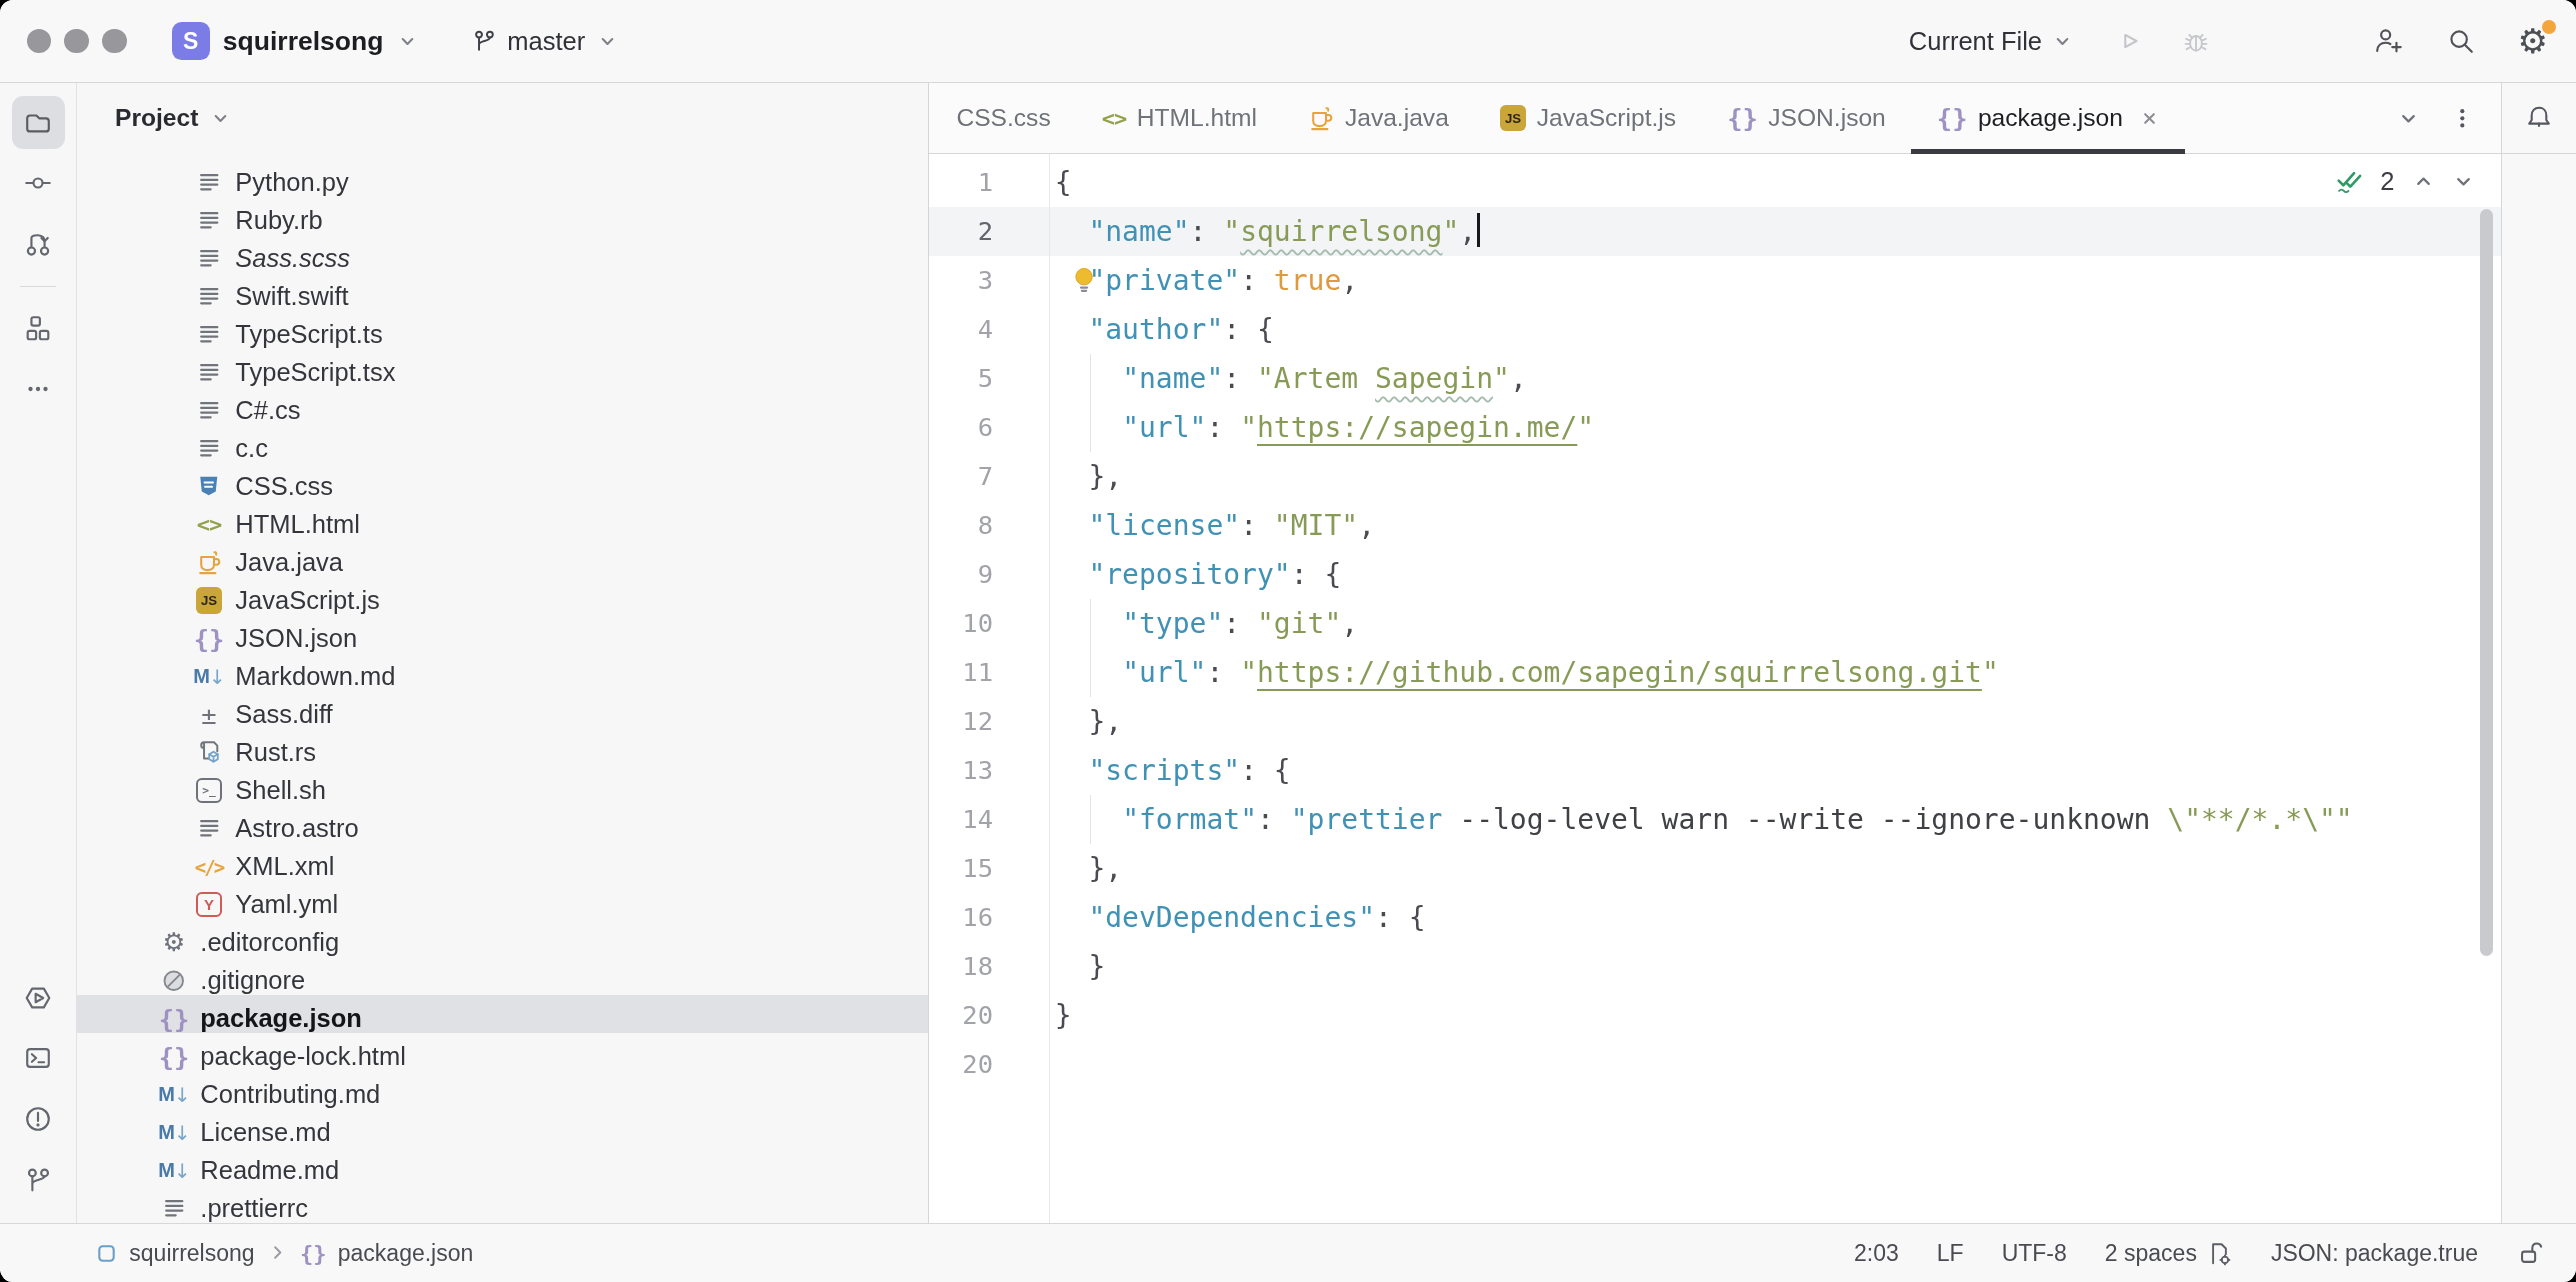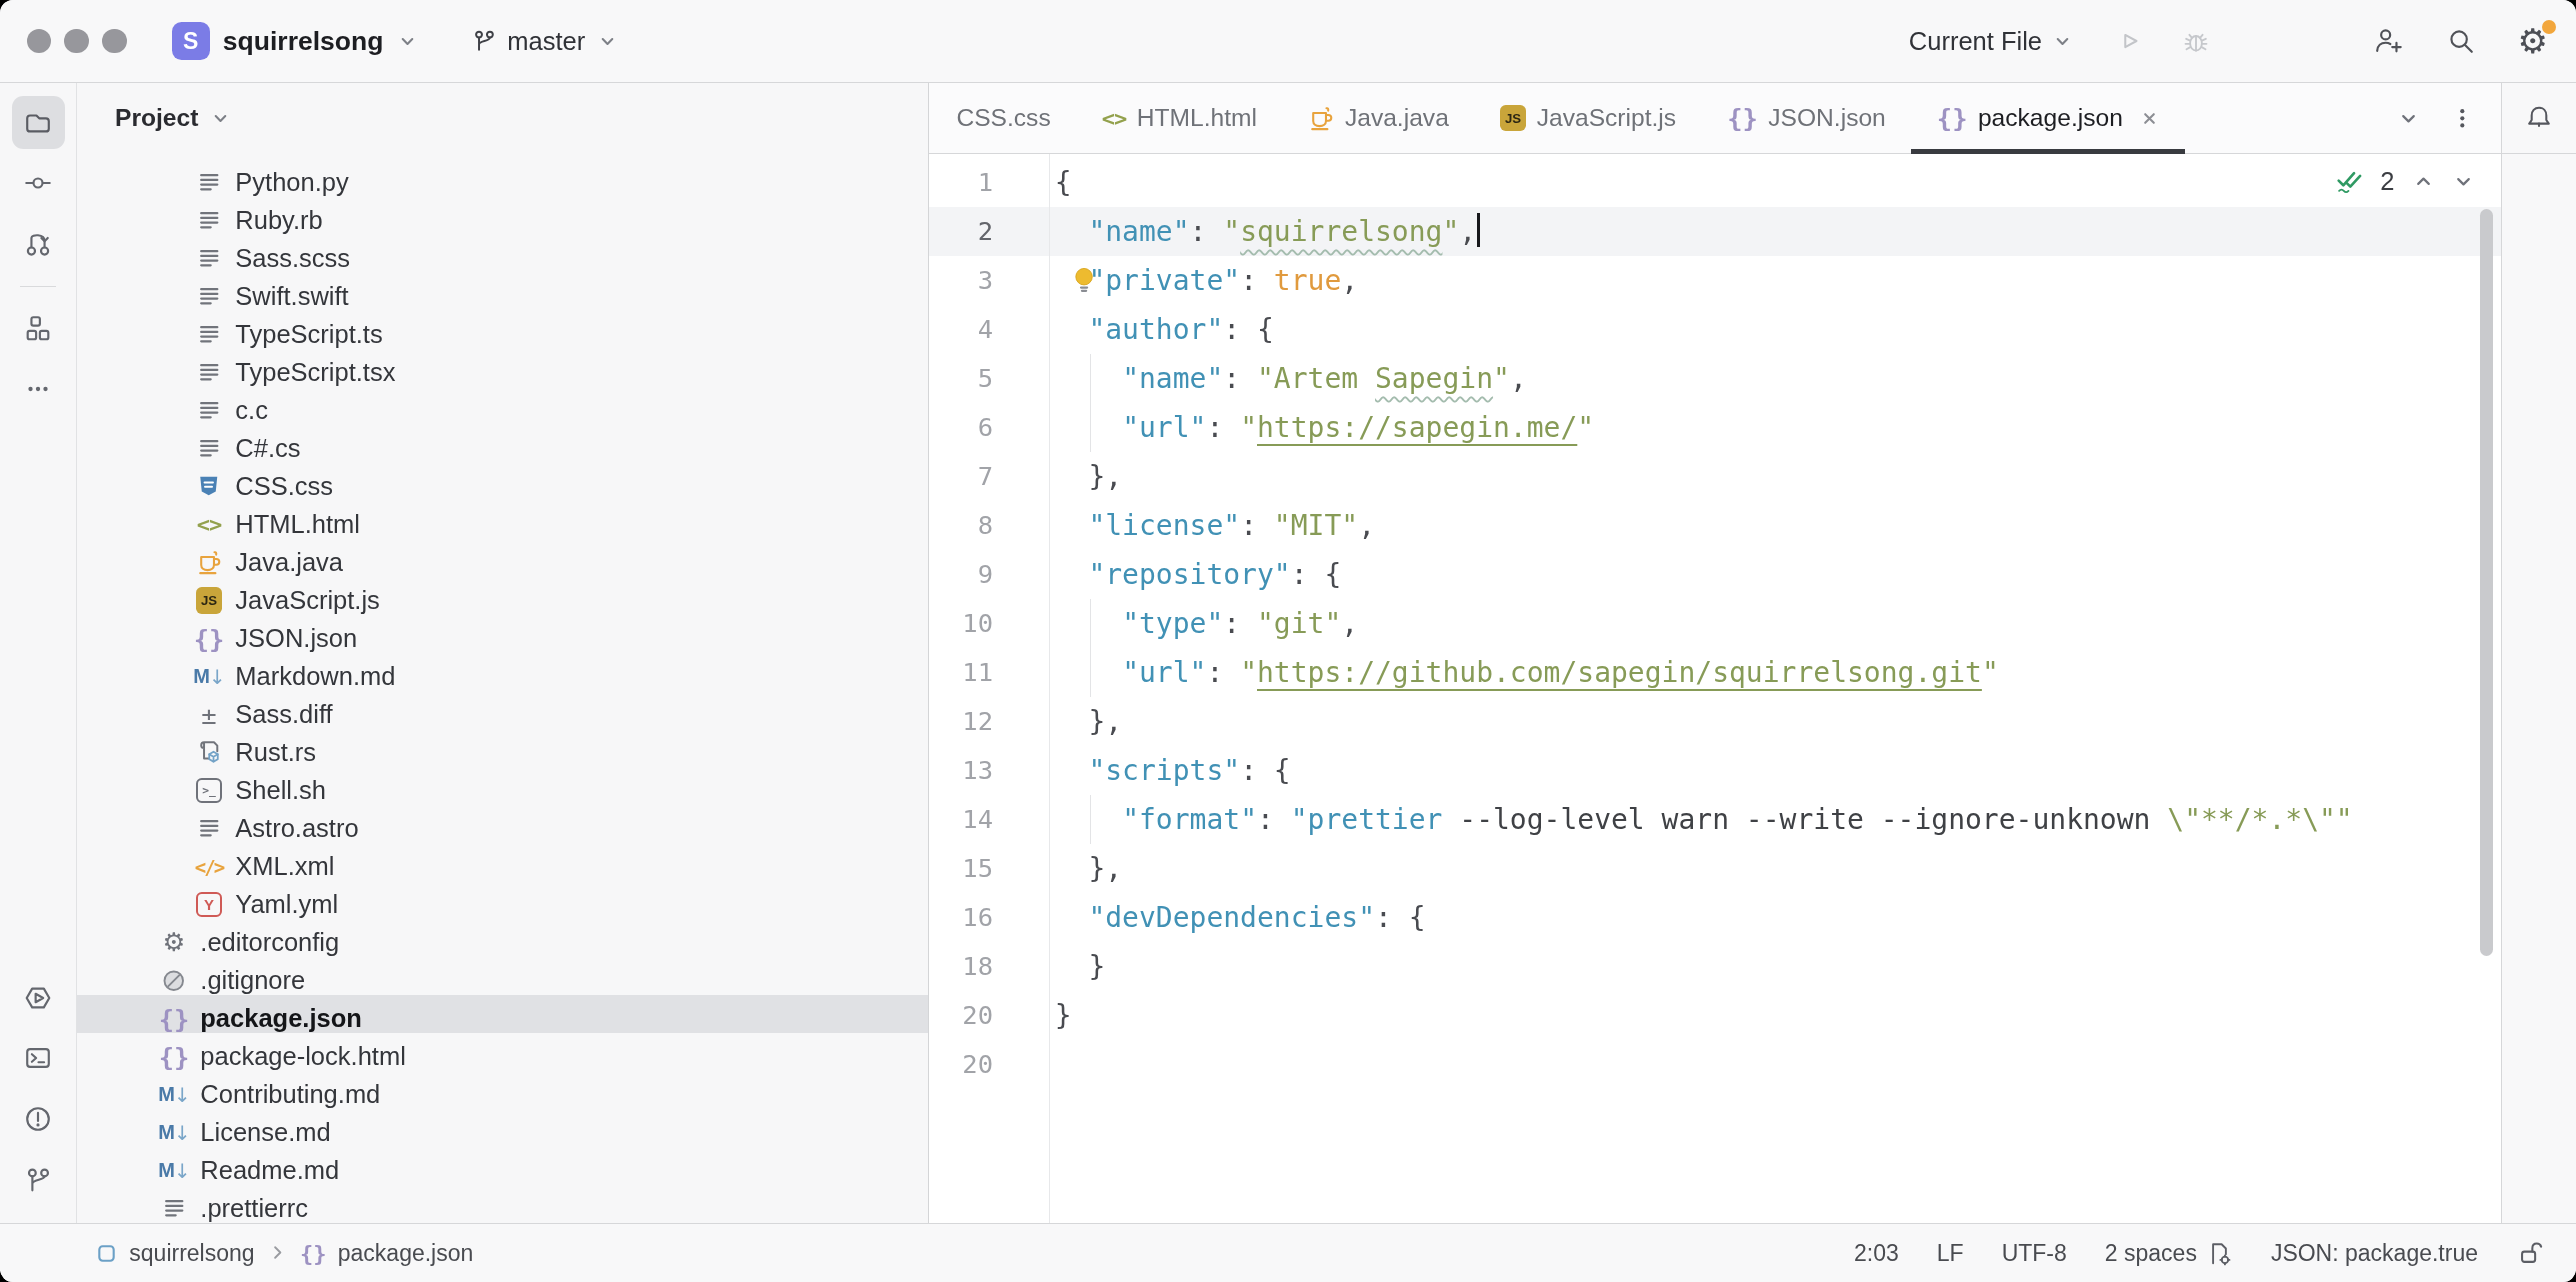--- a/index.html
+++ b/index.html
@@ -318,21 +318,21 @@
           <div class="tree-row" style="padding-left: 118px;">
             <span class="tree-ico">
               <svg width="26.5" height="26.5" viewBox="0 0 28 28">
                 <g fill="none" stroke-linecap="round" stroke-linejoin="round" stroke="#71747b" stroke-width="2.4">
                   <path d="M5.5 6.5h17M5.5 11.5h17M5.5 16.5h17M5.5 21.5h10"></path>
                 </g>
               </svg>
             </span>
             <span>Ruby.rb</span>
           </div>
-          <div class="tree-row" style="padding-left: 118px;">
+          <div class="tree-row" style="padding-left: 118px; font-style: italic;">
             <span class="tree-ico">
               <svg width="26.5" height="26.5" viewBox="0 0 28 28">
                 <g fill="none" stroke-linecap="round" stroke-linejoin="round" stroke="#71747b" stroke-width="2.4">
                   <path d="M5.5 6.5h17M5.5 11.5h17M5.5 16.5h17M5.5 21.5h10"></path>
                 </g>
               </svg>
             </span>
             <span>Sass.scss</span>
           </div>
           <div class="tree-row" style="padding-left: 118px;">
@@ -366,31 +366,31 @@
             <span>TypeScript.tsx</span>
           </div>
           <div class="tree-row" style="padding-left: 118px;">
             <span class="tree-ico">
               <svg width="26.5" height="26.5" viewBox="0 0 28 28">
                 <g fill="none" stroke-linecap="round" stroke-linejoin="round" stroke="#71747b" stroke-width="2.4">
                   <path d="M5.5 6.5h17M5.5 11.5h17M5.5 16.5h17M5.5 21.5h10"></path>
                 </g>
               </svg>
             </span>
+            <span>C#.cs</span>
+          </div>
+          <div class="tree-row" style="padding-left: 118px;">
+            <span class="tree-ico">
+              <svg width="26.5" height="26.5" viewBox="0 0 28 28">
+                <g fill="none" stroke-linecap="round" stroke-linejoin="round" stroke="#71747b" stroke-width="2.4">
+                  <path d="M5.5 6.5h17M5.5 11.5h17M5.5 16.5h17M5.5 21.5h10"></path>
+                </g>
+              </svg>
+            </span>
             <span>c.c</span>
-          </div>
-          <div class="tree-row" style="padding-left: 118px;">
-            <span class="tree-ico">
-              <svg width="26.5" height="26.5" viewBox="0 0 28 28">
-                <g fill="none" stroke-linecap="round" stroke-linejoin="round" stroke="#71747b" stroke-width="2.4">
-                  <path d="M5.5 6.5h17M5.5 11.5h17M5.5 16.5h17M5.5 21.5h10"></path>
-                </g>
-              </svg>
-            </span>
-            <span>C#.cs</span>
           </div>
           <div class="tree-row" style="padding-left: 118px;">
             <span class="tree-ico">
               <svg width="25.5" height="25.5" viewBox="0 0 27 27">
                 <path d="M4.5 3h18l-1.6 15.4-7.4 4-7.4-4z" fill="#4a81b5"></path>
                 <path d="M9 9h9M9.5 13.5h7.5" fill="none" stroke-linecap="round" stroke-linejoin="round" stroke="#fff" stroke-width="2"></path>
               </svg>
             </span>
             <span>CSS.css</span>
           </div>

